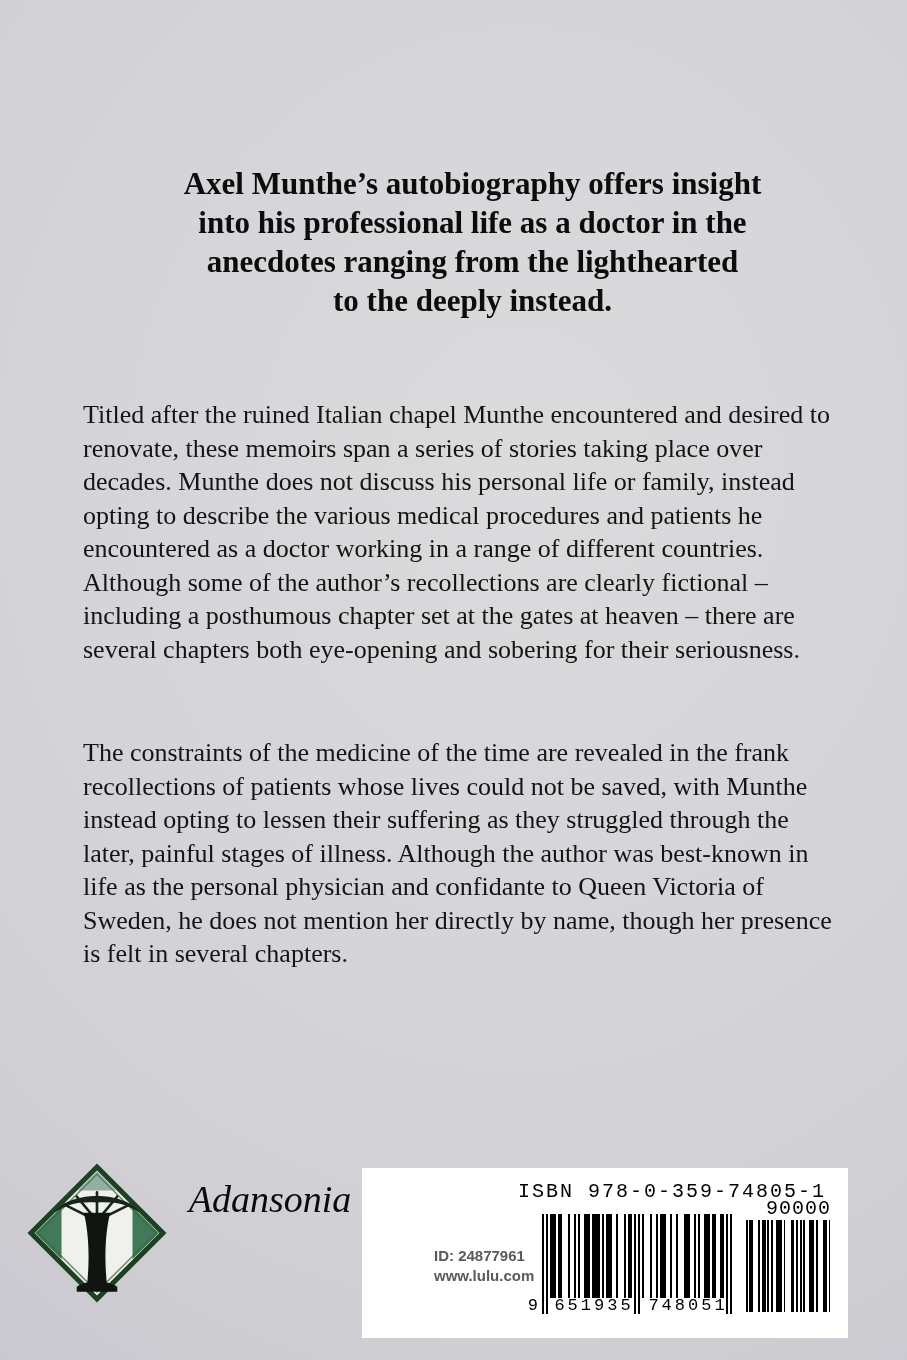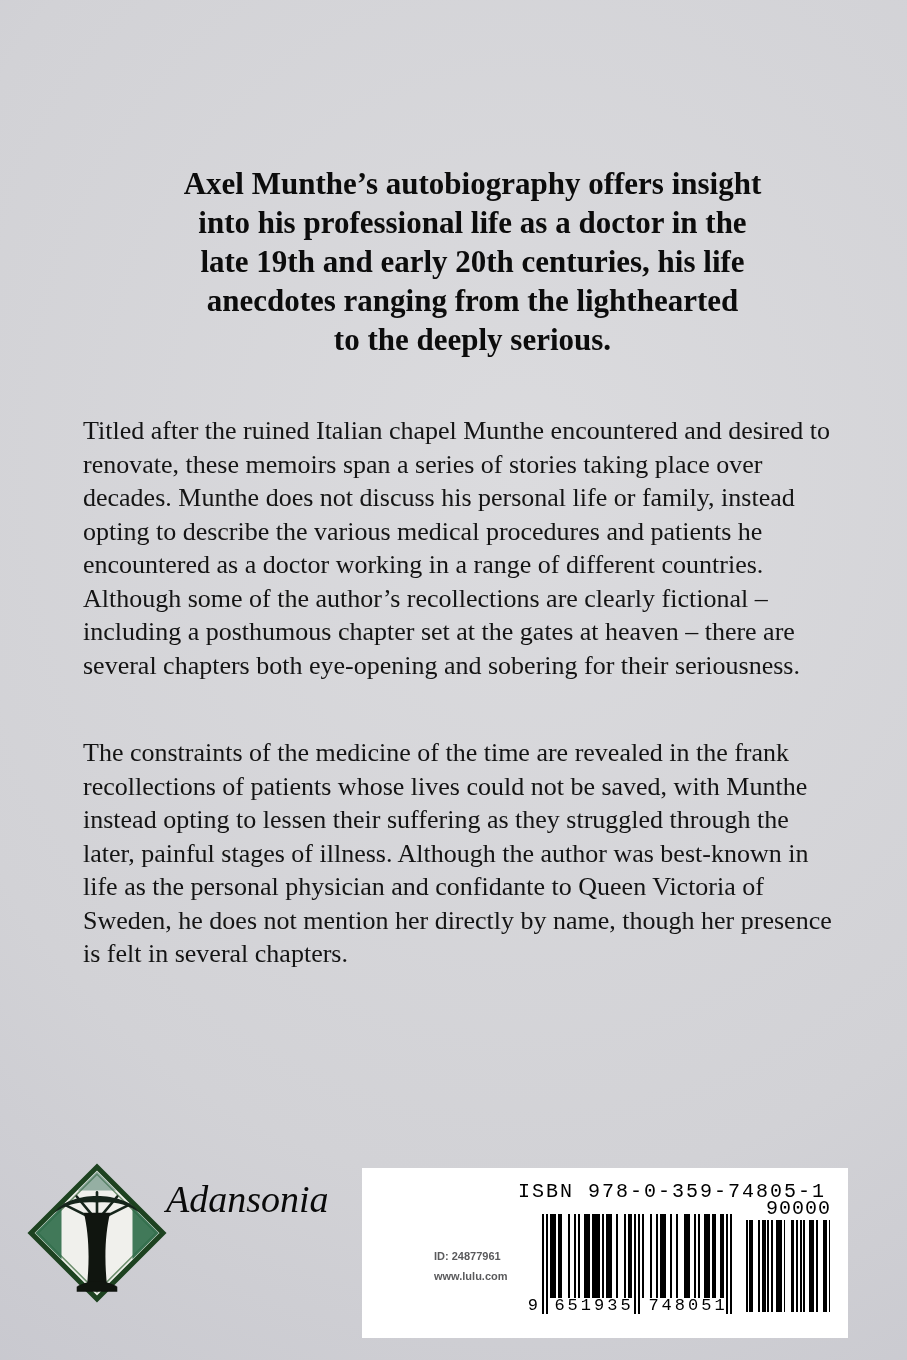--- a/index.html
+++ b/index.html
@@ -20,59 +20,58 @@
     text-align:center;font-weight:700;
     font-size:31px;line-height:39px;
     color:#0c0c0c;
   }
   
   .body-para{
     position:absolute;left:83px;width:752px;margin:0;
     font-size:26px;line-height:33.5px;color:#141414;
     text-align:left;
   }
-  .para1{top:398px;margin-top:16px;}
+  .para1{top:398px;}
   .para2{top:736px;}
   
   .logo-svg{position:absolute;left:26px;top:1162px;width:142px;height:142px;}
   .pubname{
     position:absolute;left:166px;top:1176px;width:208px;
-    text-align:left;font-style:italic;font-size:38px;line-height:47px;color:#0a0a0a;
+    text-align:center;font-style:italic;font-size:38px;line-height:47px;color:#0a0a0a;
   }
   
   .barcode-panel{
     position:absolute;left:362px;top:1168px;width:486px;height:170px;
     background:#ffffff;
   }
   .mono{font-family:"Liberation Mono","DejaVu Sans Mono",monospace;color:#000;}
   .isbn{position:absolute;left:156px;top:12px;font-size:20px;letter-spacing:2px;white-space:nowrap;}
   .addon-num{position:absolute;left:382px;top:29px;width:87px;text-align:right;font-size:20px;letter-spacing:1px;}
   .main-bars{position:absolute;left:180px;top:46px;line-height:0;}
   .addon-bars{position:absolute;left:382px;top:52px;line-height:0;}
   .bc-digit{position:absolute;top:128px;font-size:17px;}
   .d-left{left:158px;width:18px;text-align:right;}
   .d-g1{left:190px;width:84px;text-align:center;letter-spacing:3px;}
   .d-g2{left:284px;width:84px;text-align:center;letter-spacing:3px;}
   .lulu{
     position:absolute;left:72px;top:78px;
     font-family:"Liberation Sans", sans-serif;font-weight:700;
-    font-size:11px;line-height:20px;color:#5a5a5c;
+    font-size:15px;line-height:20px;color:#5a5a5c;
   }
 </style>
 </head>
 <body>
 
 <div class="cover">
 
   <div class="headline">
     <div>Axel Munthe’s autobiography offers insight</div>
     <div>into his professional life as a doctor in the</div>
-    <div>late 19th and early 20th centuries, his life</div>
     <div>anecdotes ranging from the lighthearted</div>
-    <div>to the deeply serious.</div>
+    <div>to the deeply instead.</div>
   </div>
 
   <p class="body-para para1">Titled after the ruined Italian chapel Munthe encountered and desired to renovate, these memoirs span a series of stories taking place over decades. Munthe does not discuss his personal life or family, instead opting to describe the various medical procedures and patients he encountered as a doctor working in a range of different countries. Although some of the author’s recollections are clearly fictional – including a posthumous chapter set at the gates at heaven – there are several chapters both eye-opening and sobering for their seriousness.</p>
   <p class="body-para para2">The constraints of the medicine of the time are revealed in the frank recollections of patients whose lives could not be saved, with Munthe instead opting to lessen their suffering as they struggled through the later, painful stages of illness. Although the author was best-known in life as the personal physician and confidante to Queen Victoria of Sweden, he does not mention her directly by name, though her presence is felt in several chapters.</p>
 
   <svg class="logo-svg" viewBox="0 0 140 140" xmlns="http://www.w3.org/2000/svg">
     <polygon points="70,5 135,70 70,135 5,70" fill="#f0f0ec" stroke="#1d4220" stroke-width="5"></polygon>
     <polygon points="70,12 128,70 70,128 12,70" fill="none" stroke="#6d8f6d" stroke-width="1.5"></polygon>
     <path d="M9,70 L35,44 L35,96 Z" fill="#2e6b49" opacity="0.9"></path>
     <path d="M131,70 L105,44 L105,96 Z" fill="#2e6b49" opacity="0.9"></path>

